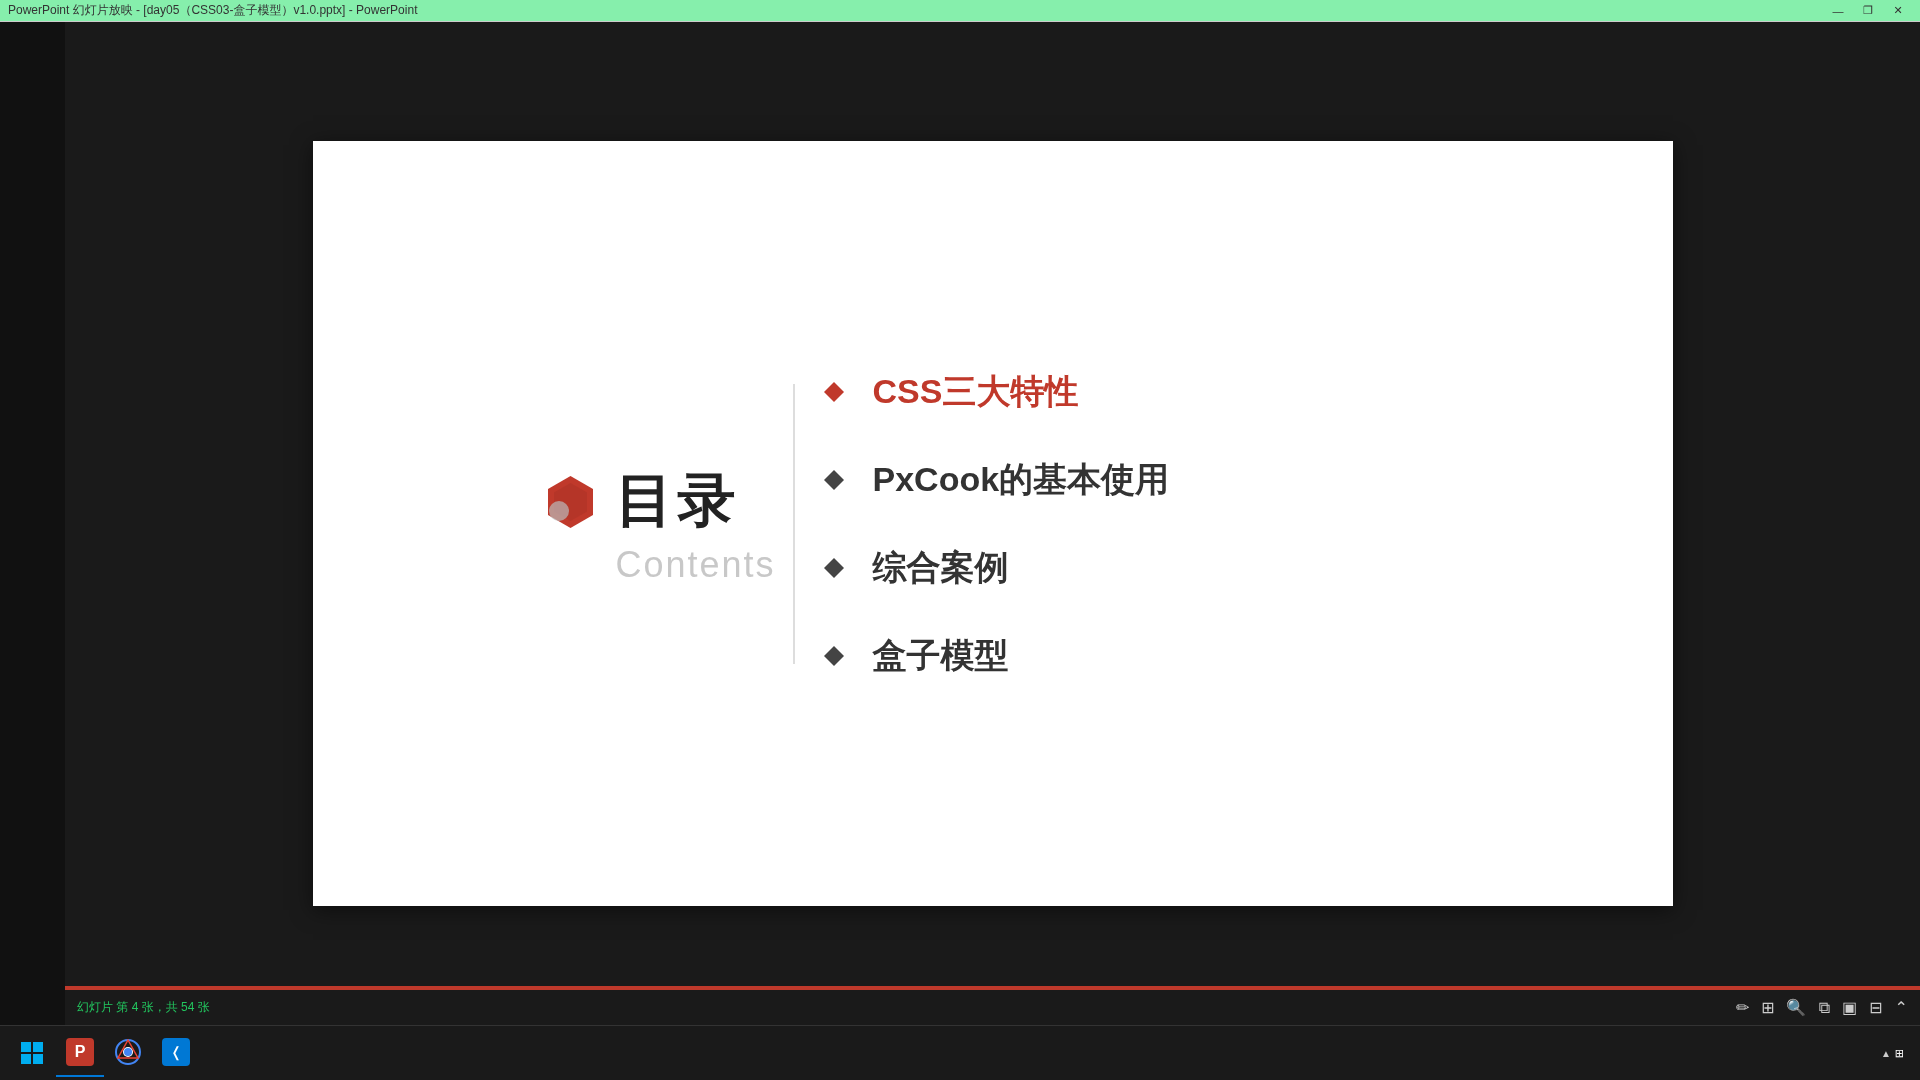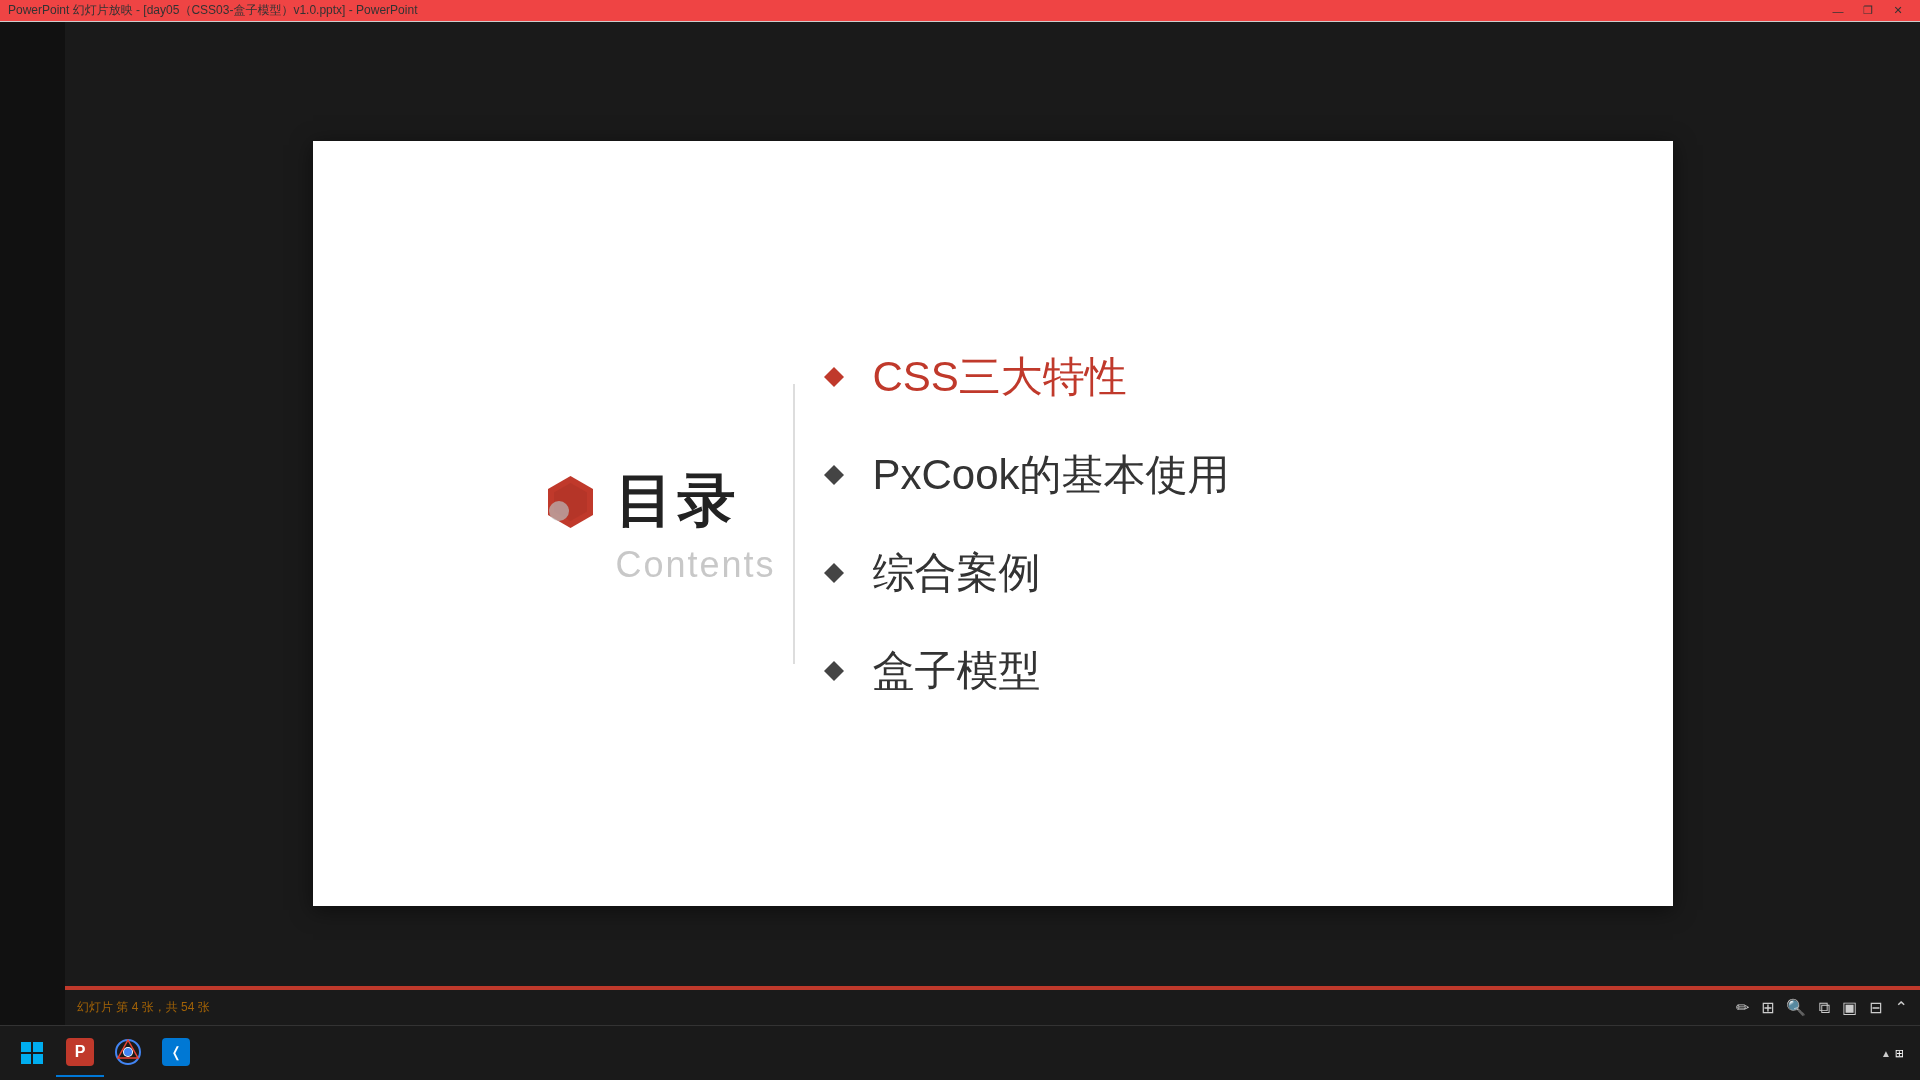--- a/index.html
+++ b/index.html
@@ -11,21 +11,21 @@
       font-family: 'Segoe UI', Arial, sans-serif;
       overflow: hidden;
       position: relative;
     }
 
     
     #title-bar {
       position: absolute;
       top: 0; left: 0; right: 0;
       height: 22px;
-      background: #ef4444;
+      background: #86efac;
       display: flex;
       align-items: center;
       justify-content: space-between;
       padding: 0 8px;
       border-bottom: 1px solid #ccc;
       z-index: 10;
     }
 
     #title-bar-text {
       font-size: 12px;
@@ -147,24 +147,24 @@
     }
 
     .diamond-icon {
       width: 22px;
       height: 22px;
       flex-shrink: 0;
       transform: rotate(0deg);
     }
 
     .menu-label {
-      font-size: 42px;
+      font-size: 34px;
       font-family: 'Microsoft YaHei', 'SimHei', Arial, sans-serif;
       color: #333;
-      font-weight: 400;
+      font-weight: 700;
     }
 
     .menu-label.active {
       color: #c0392b;
     }
 
     
     #left-sidebar {
       position: absolute;
       top: 22px;
@@ -243,21 +243,21 @@
       right: 0;
       height: 35px;
       background: #1a1a1a;
       display: flex;
       align-items: center;
       padding: 0 12px;
       z-index: 10;
     }
 
     #slide-info {
-      color: #a16207;
+      color: #22c55e;
       font-size: 12px;
     }
 
     #slideshow-controls {
       margin-left: auto;
       display: flex;
       align-items: center;
       gap: 12px;
     }
 

